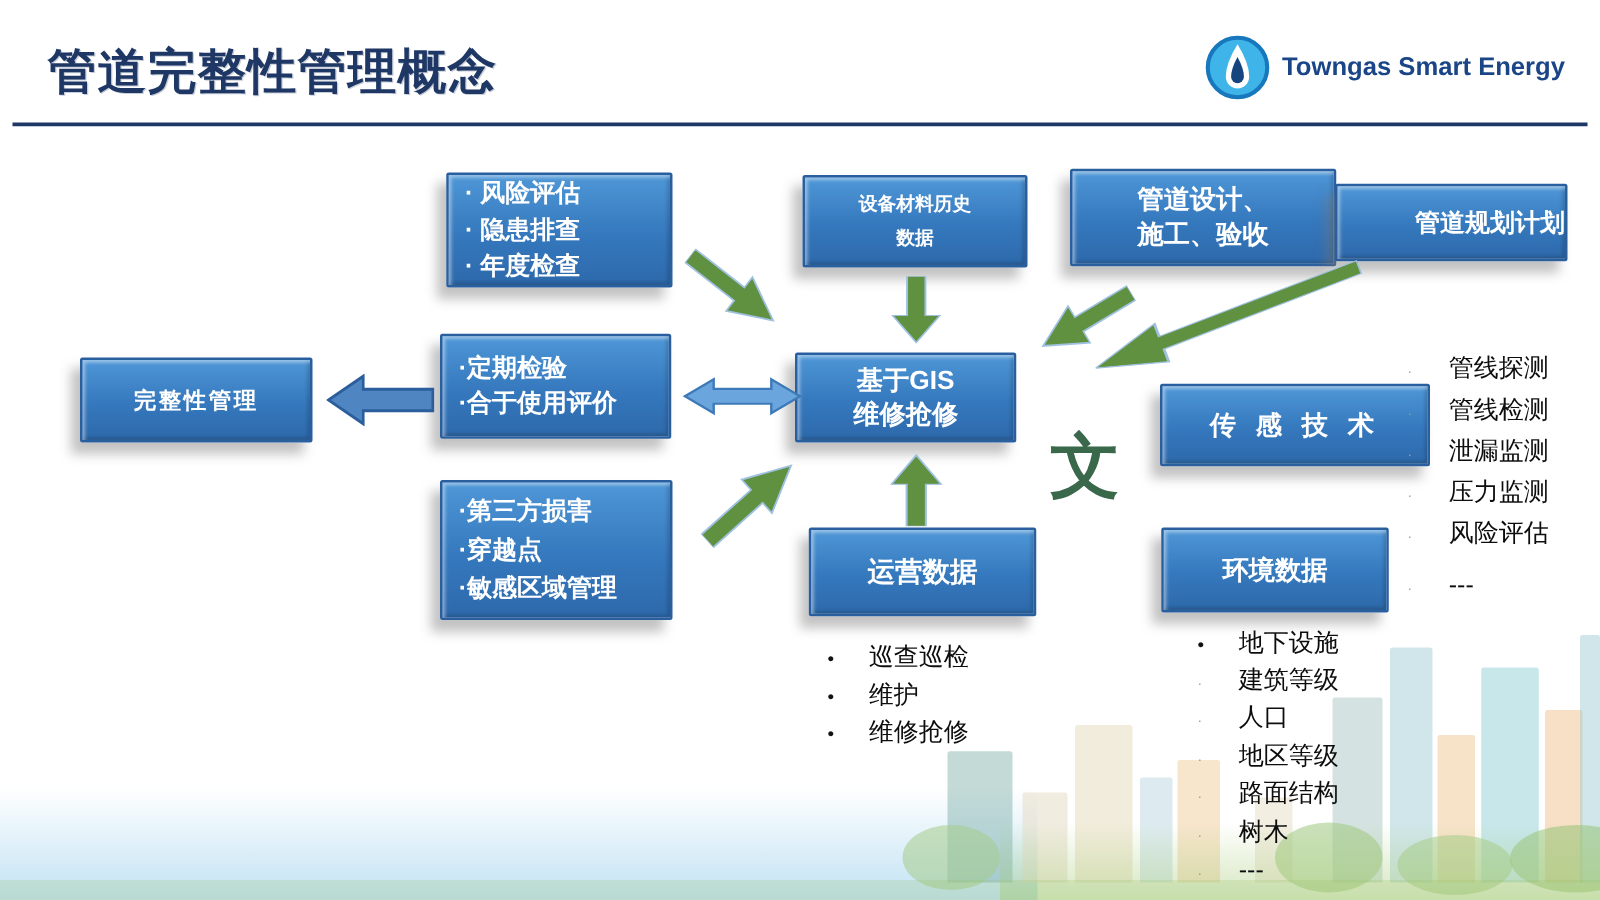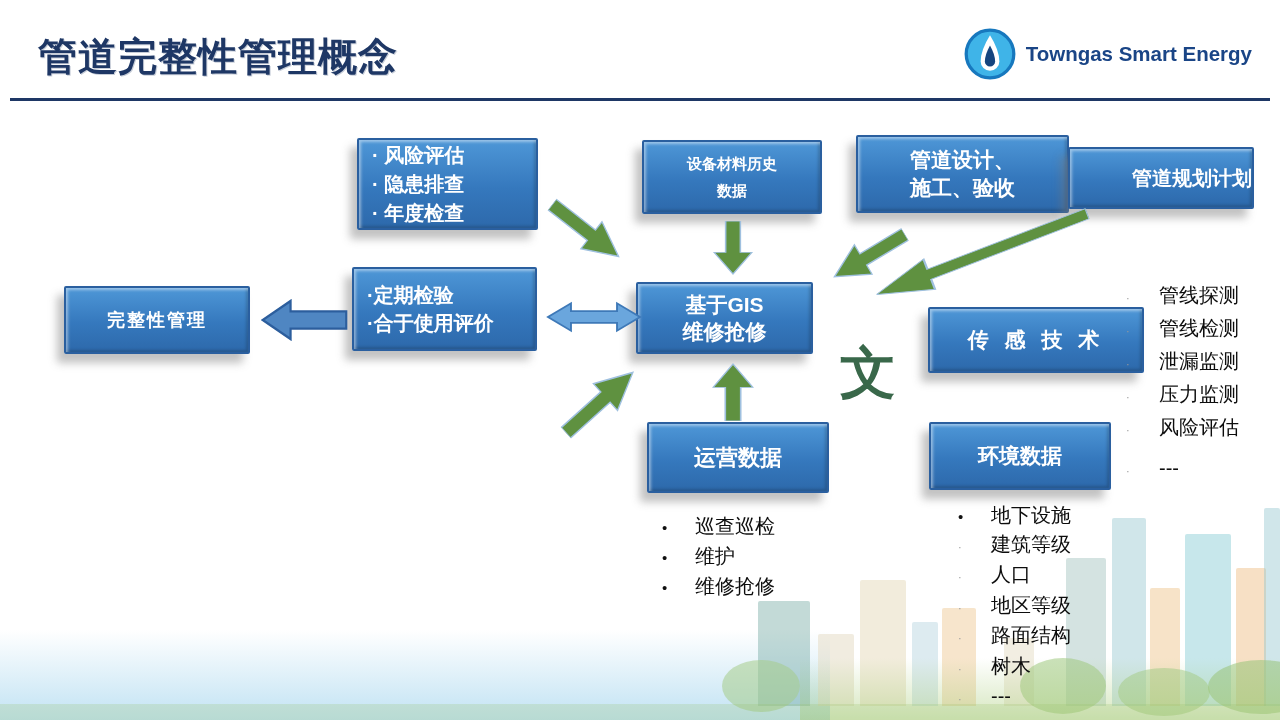--- a/index.html
+++ b/index.html
@@ -126,20 +126,25 @@
 
   <div class="bluebox center" style="left:636px;top:282px;width:177px;height:72px;font-size:21px;line-height:27px;">
     <div>基于GIS</div>
     <div>维修抢修</div>
   </div>
 
   <div class="bluebox center" style="left:928px;top:286px;width:216px;height:66px;font-size:21px;letter-spacing:5px;margin-top:21px;">
     <div>传 感 技 术</div>
   </div>
 
+  <div class="bluebox left" style="left:352px;top:384px;width:186px;height:112px;font-size:20px;line-height:31px;">
+    <div>·第三方损害</div>
+    <div>·穿越点</div>
+    <div>·敏感区域管理</div>
+  </div>
 
   <div class="bluebox center" style="left:647px;top:422px;width:182px;height:71px;font-size:22px;">
     <div>运营数据</div>
   </div>
 
   <div class="bluebox center" style="left:929px;top:422px;width:182px;height:68px;font-size:21px;">
     <div>环境数据</div>
   </div>
 
   <div class="arrow" style="left:543px;top:212px;width:86px;height:38px;transform:rotate(38deg);">

